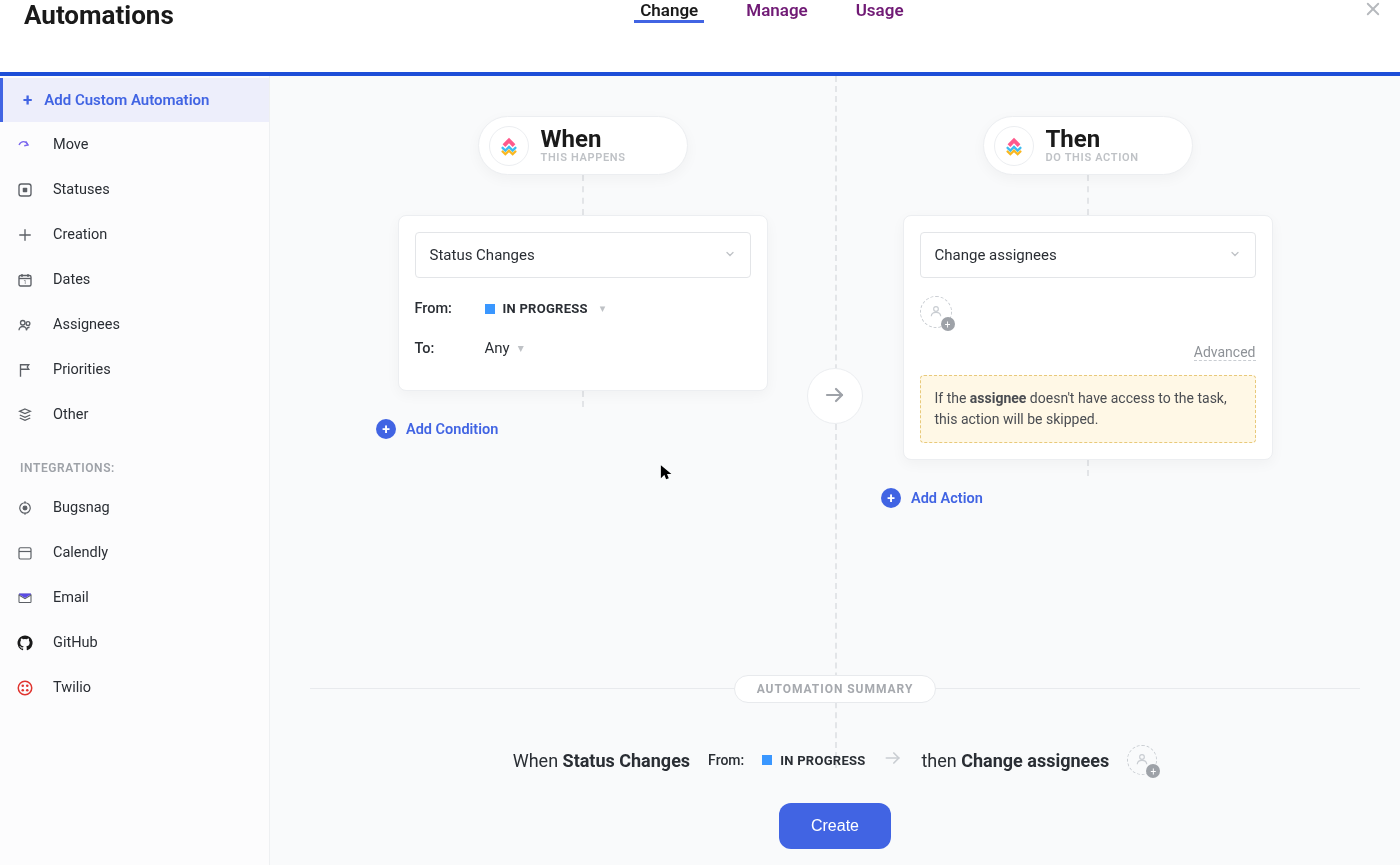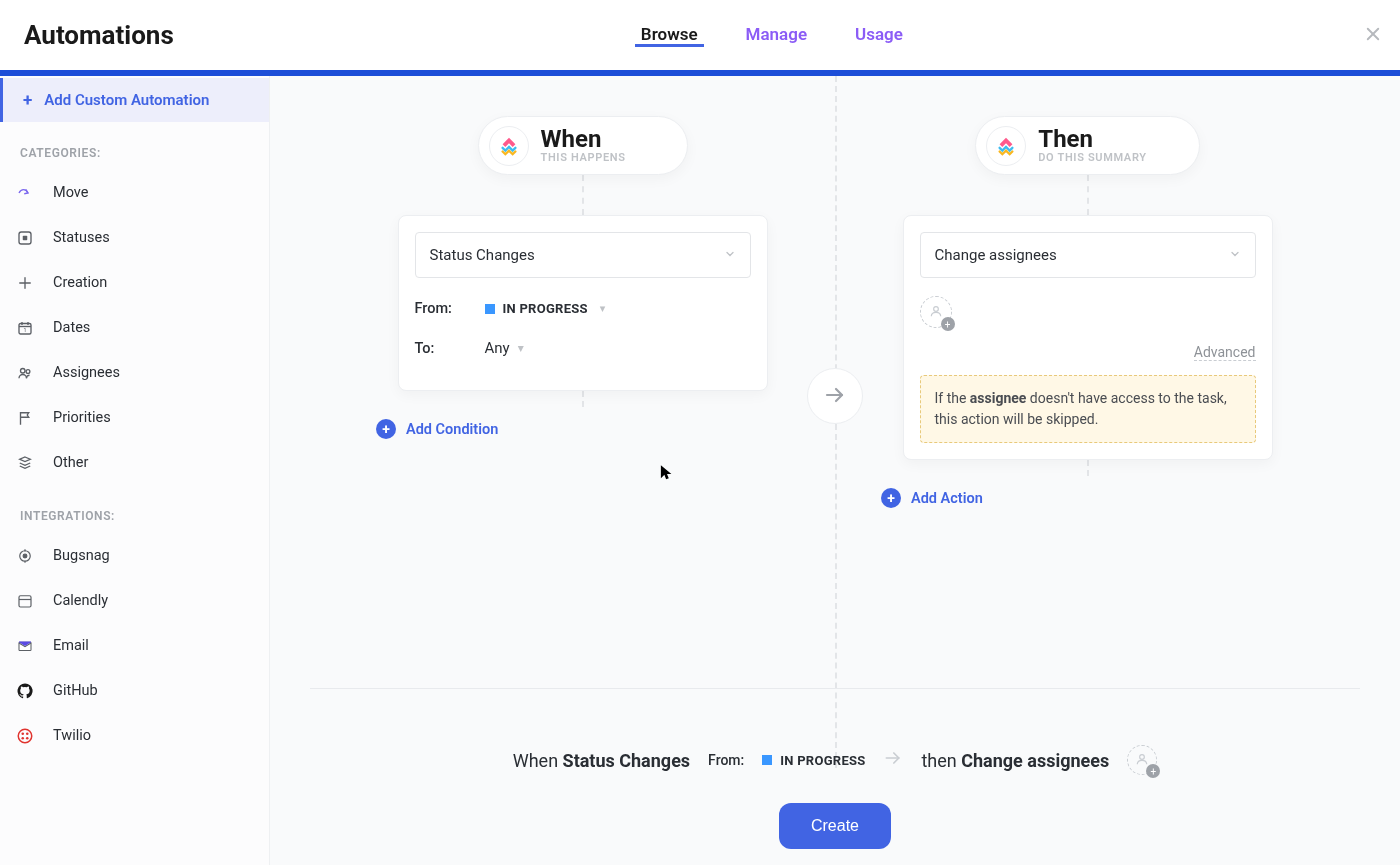--- a/index.html
+++ b/index.html
@@ -7,23 +7,23 @@
   body {
     font-family: -apple-system, BlinkMacSystemFont, "Segoe UI", Roboto, Helvetica, Arial, sans-serif;
     color: #2a2e34;
     background: #fff;
     font-size: 14px;
   }
 
   
   .header {
     display: flex;
-    align-items: center;
+    align-items: flex-start;
     height: 76px;
-    border-bottom: 6px solid #1d4ed8;
+    border-bottom: 4px solid #1d4ed8;
   }
   .header-title {
     flex: 0 0 auto;
     display: flex;
     align-items: center;
     padding: 0 24px;
     font-weight: 700;
     font-size: 26px;
     color: #1a1a1a;
   }
@@ -32,21 +32,21 @@
     display: flex;
     align-items: stretch;
     justify-content: center;
     gap: 36px;
   }
   .header-tab {
     display: flex;
     align-items: center;
     font-size: 17px;
     font-weight: 600;
-    color: #8b5cf6;
+    color: #701a75;
     padding: 0 6px;
     border-bottom: 3px solid transparent;
     cursor: pointer;
     position: relative;
   }
   .header-tab.active {
     color: #1a1a1a;
     border-bottom-color: #4164e3;
   }
   
@@ -431,21 +431,21 @@
 
   
   .chev svg { width: 12px; height: 12px; }
 </style>
 </head>
 <body>
 
 <div class="header">
   <div class="header-title">Automations</div>
   <div class="header-tabs">
-    <div class="header-tab active">Browse</div>
+    <div class="header-tab active">Change</div>
     <div class="header-tab">Manage</div>
     <div class="header-tab">Usage</div>
   </div>
   <div class="header-close">
     <span>
       <svg viewBox="0 0 24 24" fill="none" stroke="currentColor" stroke-width="2.5" stroke-linecap="round">
           <line x1="5" y1="5" x2="19" y2="19"></line>
           <line x1="19" y1="5" x2="5" y2="19"></line>
         </svg>
     </span>
@@ -453,21 +453,20 @@
 </div>
 
 <div class="body">
 
   <div class="sidebar">
     <div class="add-automation">
       <span class="plus">+</span>
       <span>Add Custom Automation</span>
     </div>
 
-    <div class="sidebar-section-label">CATEGORIES:</div>
 
     <div class="sidebar-item">
       <span class="icon">
         <svg viewBox="0 0 24 24" fill="none" stroke="#7b68ee" stroke-width="1.8">
             <path d="M4 12c3-6 9-6 12 0"></path>
             <path d="M13 7l3 5-5 1" fill="none"></path>
           </svg>
       </span>
       <span>Move</span>
     </div>
@@ -657,21 +656,21 @@
       <div class="column">
         <div class="pill">
           <div class="logo-chip">
             <svg viewBox="0 0 24 24">
                 <path d="M12 3L5 10l3 3 4-4 4 4 3-3z" fill="#ff5a8c"></path>
                 <path d="M5 14l3 3 4-4 4 4 3-3" fill="none" stroke="#3fbcf0" stroke-width="2.5" stroke-linecap="round"></path>
                 <path d="M5 18l3 3 4-4 4 4 3-3" fill="none" stroke="#f8b720" stroke-width="2.5" stroke-linecap="round"></path>
               </svg>
           </div>
           <div class="big">Then</div>
-          <div class="sub">DO THIS SUMMARY</div>
+          <div class="sub">DO THIS ACTION</div>
         </div>
         <div class="pill-stem"></div>
 
         <div class="editor-card">
           <div class="select">
             <span>Change assignees</span>
             <span class="chev">
               <svg viewBox="0 0 24 24" fill="none" stroke="currentColor" stroke-width="2.5" stroke-linecap="round">
                   <polyline points="6 9 12 15 18 9"></polyline>
                 </svg>
@@ -699,20 +698,23 @@
 
         <div class="card-stem"></div>
         <div class="add-link">
           <span class="plus-circle">+</span>
           <span>Add Action</span>
         </div>
       </div>
     </div>
 
     <div class="summary">
+      <div class="summary-label-wrap">
+        <div class="summary-label">AUTOMATION SUMMARY</div>
+      </div>
 
       <div class="summary-line">
         <span>
           <span class="light">When </span><span class="bold">Status Changes</span>
         </span>
         <span class="from-lbl">From:</span>
         <span class="status-chip">
           <span class="sq"></span>
           <span>IN PROGRESS</span>
         </span>

